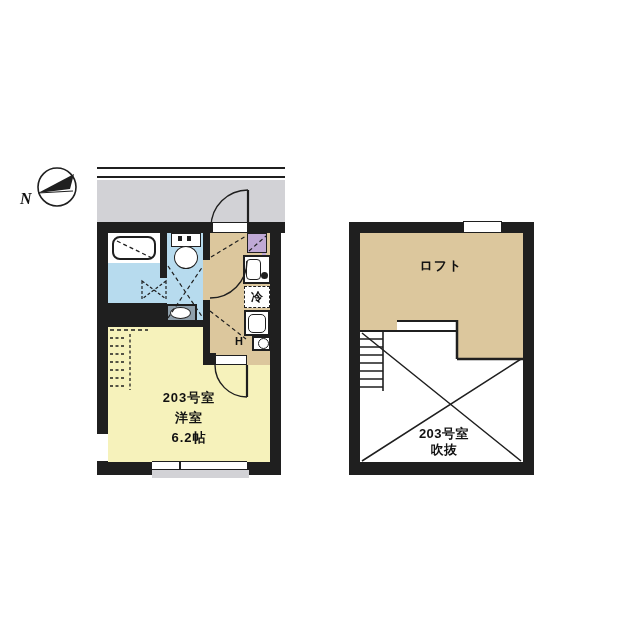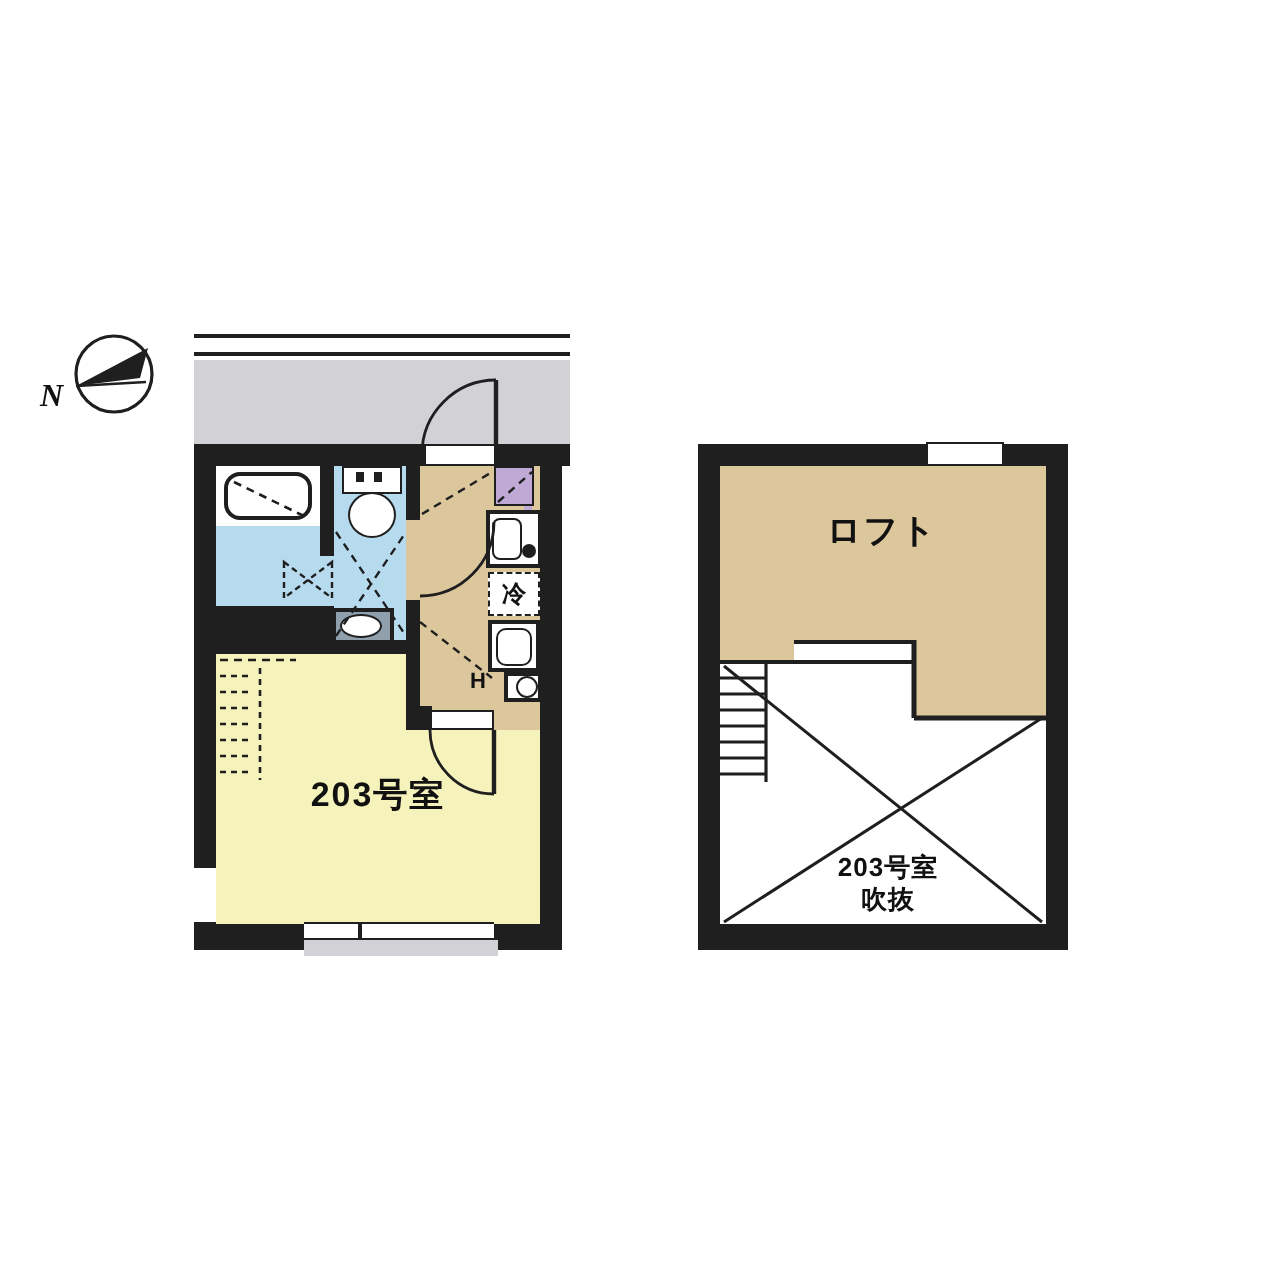--- a/index.html
+++ b/index.html
@@ -7,21 +7,21 @@
           font-family:"Liberation Sans","DejaVu Sans",sans-serif;color:#111;}
   .a{position:absolute;box-sizing:border-box;}
   .wall{background:#1f1f1f;}
   .gray{background:#d2d2d6;}
   .blue{background:#b7dbee;}
   .yellow{background:#f6f2bb;}
   .tan{background:#dcc79d;}
   .purple{background:#c0a9d5;border:1px solid #1f1f1f;}
   .white{background:#ffffff;}
   .fix{background:#fff;border:2px solid #1f1f1f;}
-  .lbl{font-weight:700;text-align:center;line-height:20px;font-size:17px;letter-spacing:1px;}
+  .lbl{font-weight:700;text-align:center;line-height:20px;font-size:13px;letter-spacing:1px;}
   .lbl-sm{font-weight:700;text-align:center;line-height:15.5px;font-size:13px;letter-spacing:0.5px;}
   svg{position:absolute;left:0;top:0;pointer-events:none;}
 </style>
 </head>
 <body>
 
 <div id="canvas">
 
   <div class="a wall" style="left:97px;top:167px;width:188px;height:2px;"></div>
   <div class="a wall" style="left:97px;top:176px;width:188px;height:2px;"></div>
@@ -124,20 +124,22 @@
     <line x1="457" y1="320" x2="457" y2="359" stroke="#1f1f1f" stroke-width="2.5"></line>
     <line x1="457" y1="359" x2="523" y2="359" stroke="#1f1f1f" stroke-width="2.5"></line>
 
     <path d="M362 333 L521 461 M362 461 L521 359" stroke="#1f1f1f" stroke-width="1.5" fill="none"></path>
   </svg>
 
   <div class="a" style="left:20px;top:190px;width:18px;font-family:'Liberation Serif','DejaVu Serif',serif;font-style:italic;font-weight:700;font-size:16px;">N</div>
 
   <div class="a lbl" style="left:109px;top:388px;width:160px;">
     <div>203号室</div>
+    <div>洋室</div>
+    <div>6.2帖</div>
   </div>
 
   <div class="a lbl" style="left:381px;top:256px;width:120px;">
     <div>ロフト</div>
   </div>
 
   <div class="a lbl-sm" style="left:384px;top:426px;width:120px;">
     <div>203号室</div>
     <div>吹抜</div>
   </div>

